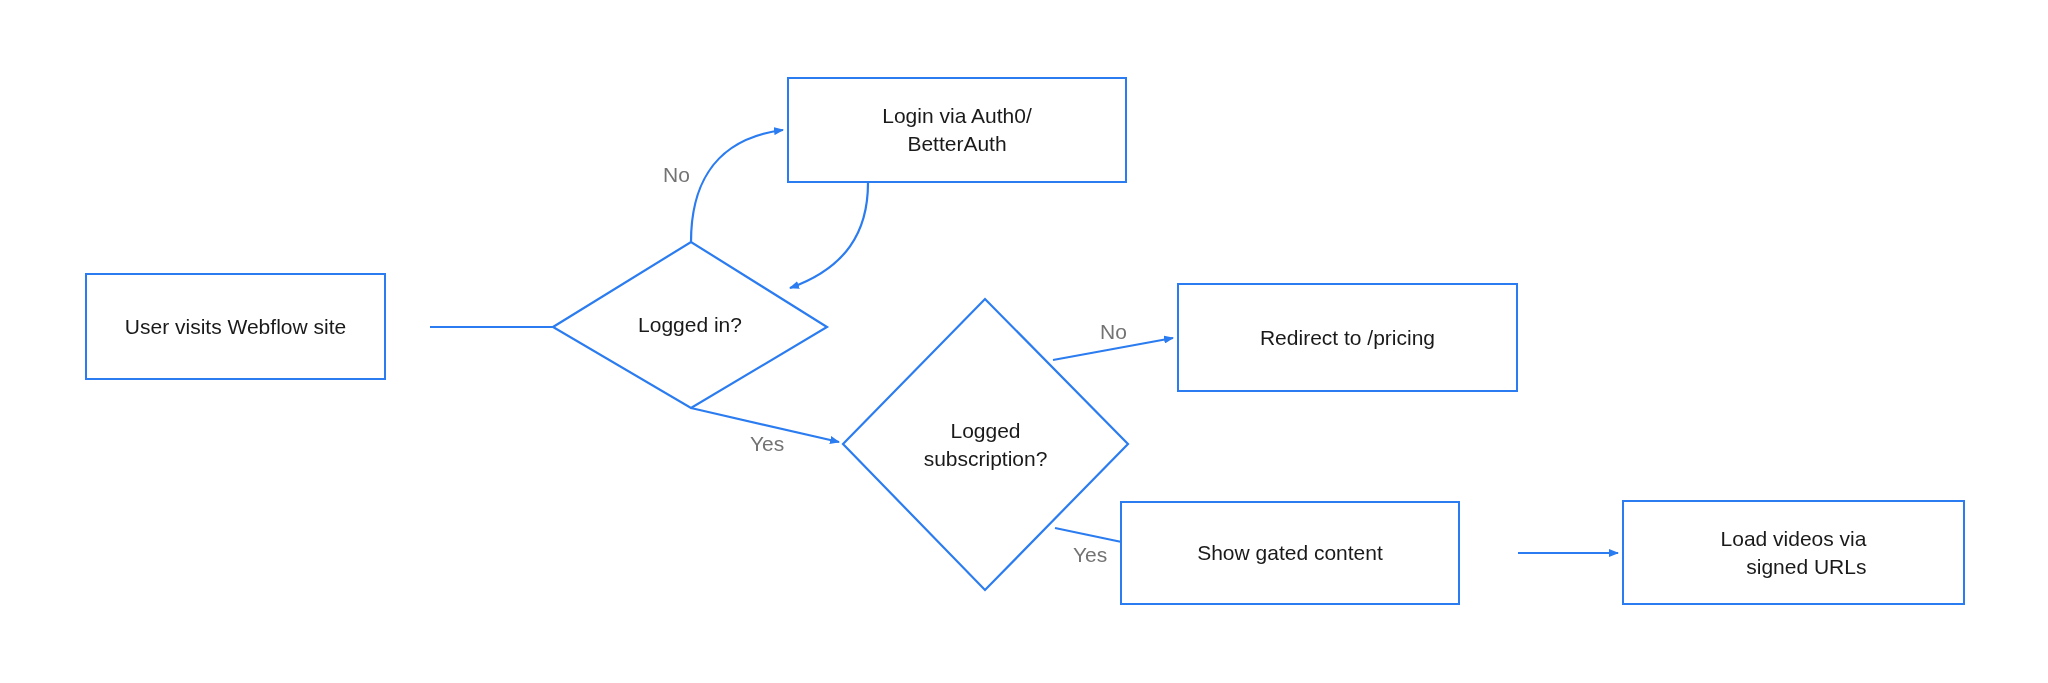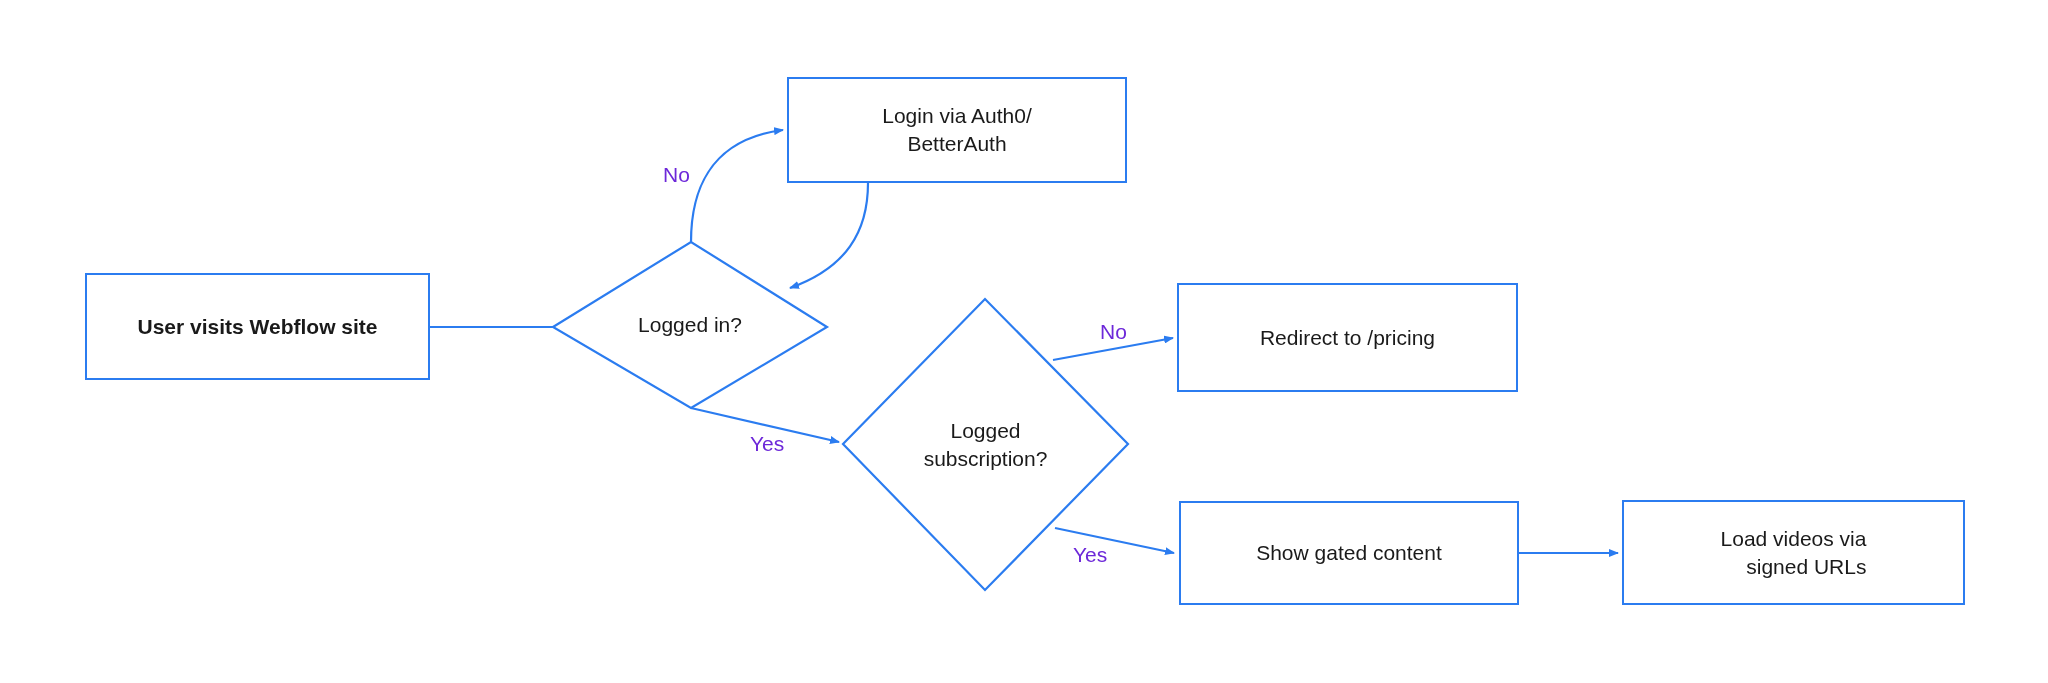--- a/index.html
+++ b/index.html
@@ -44,21 +44,21 @@
     background: transparent;
     border: none;
     text-align: center;
   }
   .node-label {
     white-space: pre-line;
     padding: 0 10px;
   }
   .edge-label {
     position: absolute;
-    color: #6d28d9;
+    color: #737373;
     font-size: 21px;
     font-family: "Liberation Sans", sans-serif;
     white-space: nowrap;
   }
 </style>
 </head>
 <body>
 
 <div id="canvas">
 
@@ -81,34 +81,34 @@
 
     <path d="M1055,528 L1174,553" fill="none" stroke="#2b7cf0" stroke-width="2.2" marker-end="url(#arrowhead)"></path>
 
     <path d="M1518,553 L1618,553" fill="none" stroke="#2b7cf0" stroke-width="2.2" marker-end="url(#arrowhead)"></path>
 
     <polygon points="553,327 691,242 827,327 691,408" fill="#ffffff" stroke="#2b7cf0" stroke-width="2.2"></polygon>
 
     <polygon points="843,444 985,299 1128,444 985,590" fill="#ffffff" stroke="#2b7cf0" stroke-width="2.2"></polygon>
   </svg>
 
-  <div class="node box" style="left:85px; top:273px; width:345px; height:107px;font-weight:bold;">
+  <div class="node box" style="left:85px; top:273px; width:301px; height:107px;">
     <span class="node-label">User visits Webflow site</span>
   </div>
 
   <div class="node box" style="left:787px; top:77px; width:340px; height:106px;">
     <span class="node-label">Login via Auth0/
 BetterAuth</span>
   </div>
 
   <div class="node box" style="left:1177px; top:283px; width:341px; height:109px;">
     <span class="node-label">Redirect to /pricing</span>
   </div>
 
-  <div class="node box" style="left:1179px; top:501px; width:340px; height:104px;">
+  <div class="node box" style="left:1120px; top:501px; width:340px; height:104px;">
     <span class="node-label">Show gated content</span>
   </div>
 
   <div class="node box" style="left:1622px; top:500px; width:343px; height:105px;text-align:right;">
     <span class="node-label">Load videos via
 signed URLs</span>
   </div>
 
   <div class="node decision" style="left:553px; top:242px; width:274px; height:166px;">
     <span class="node-label">Logged in?</span>

